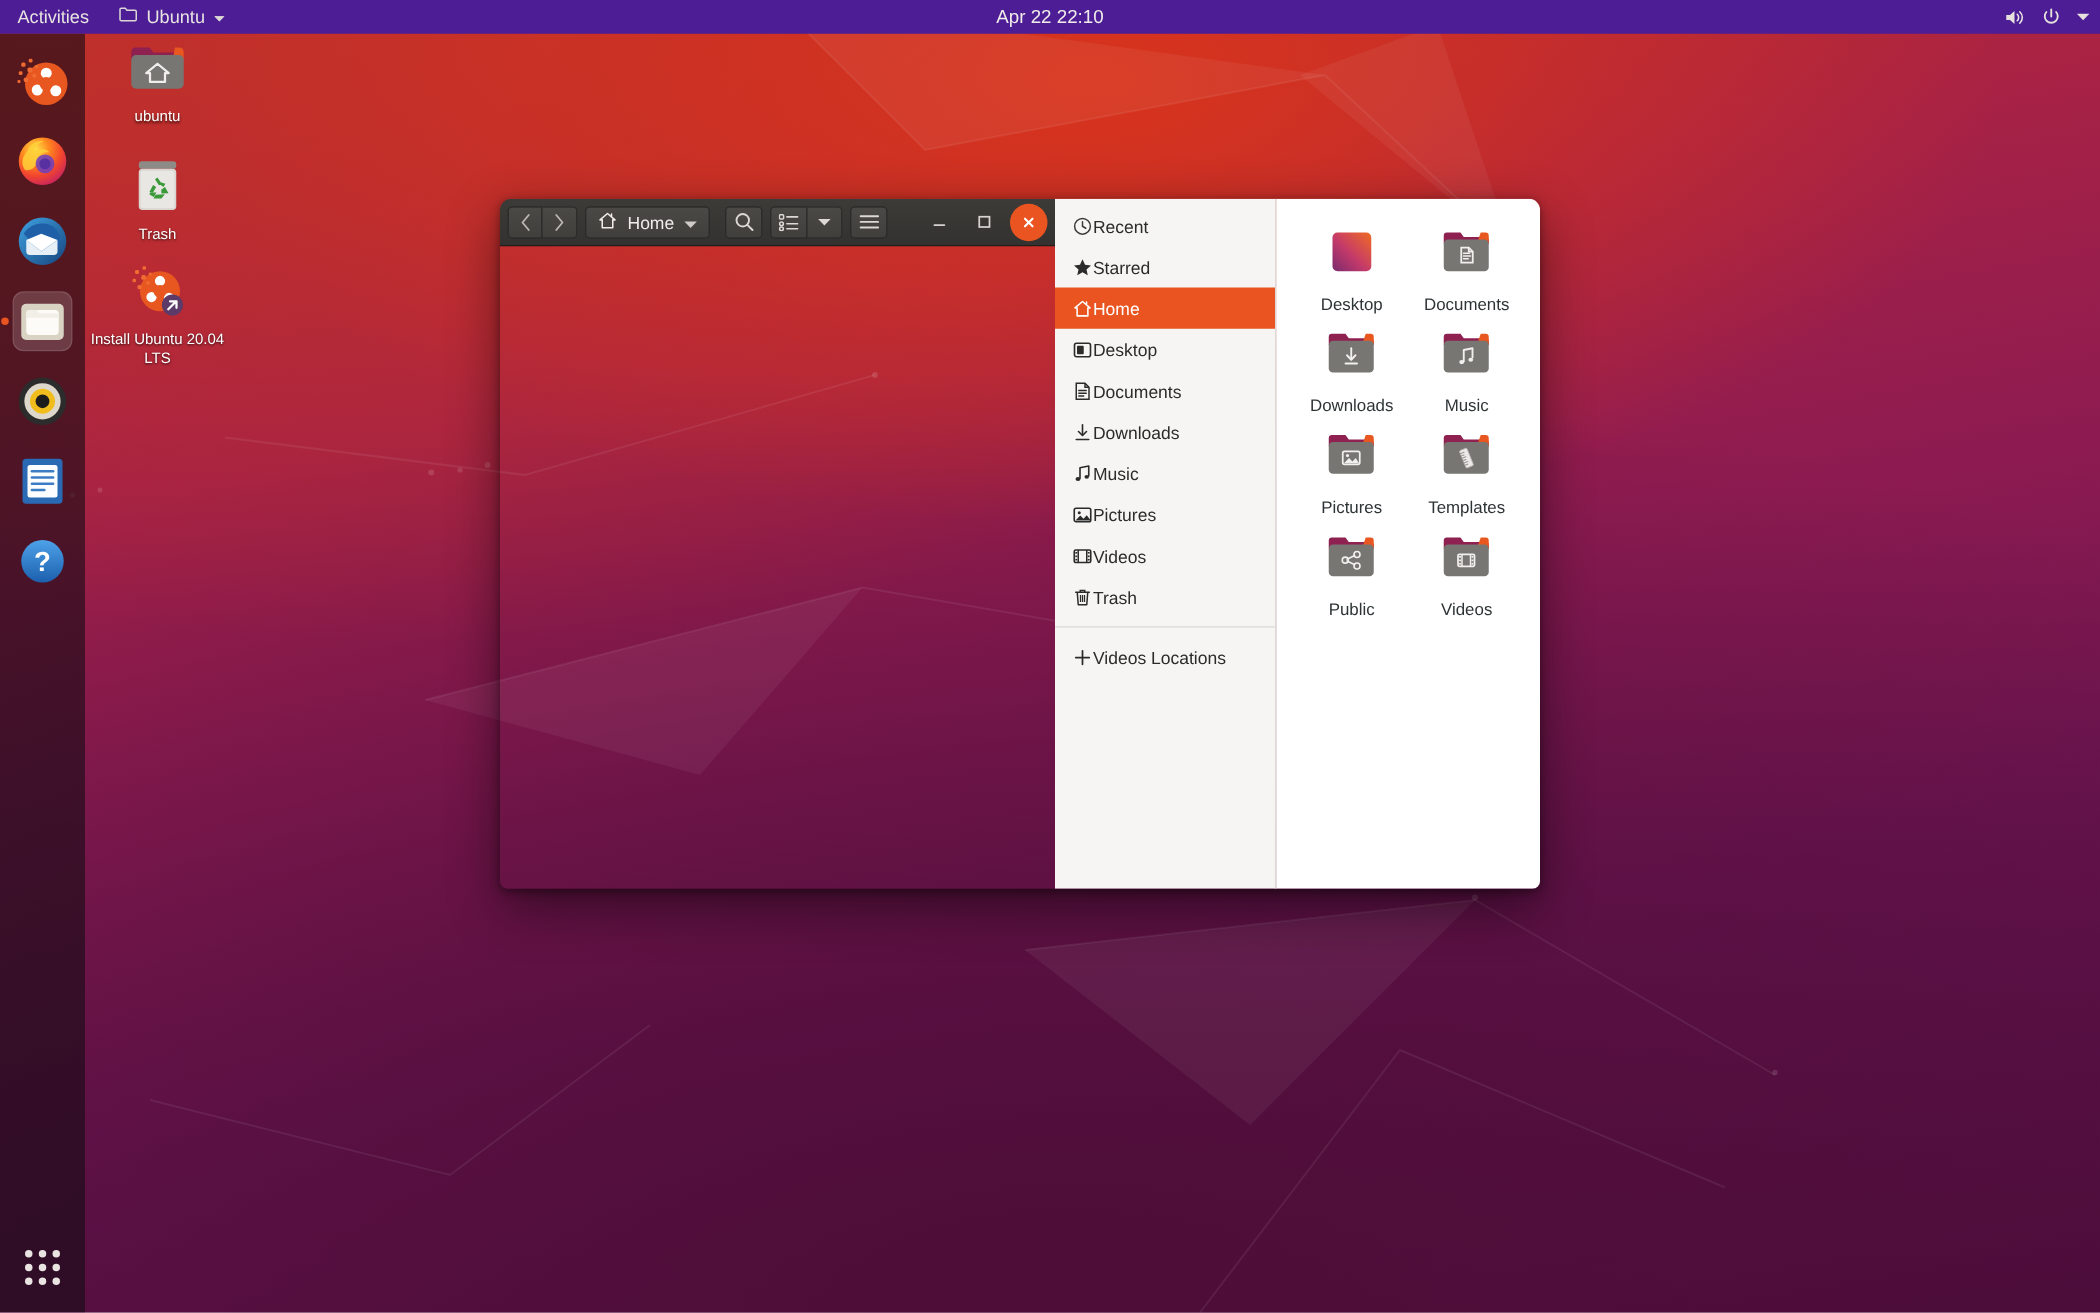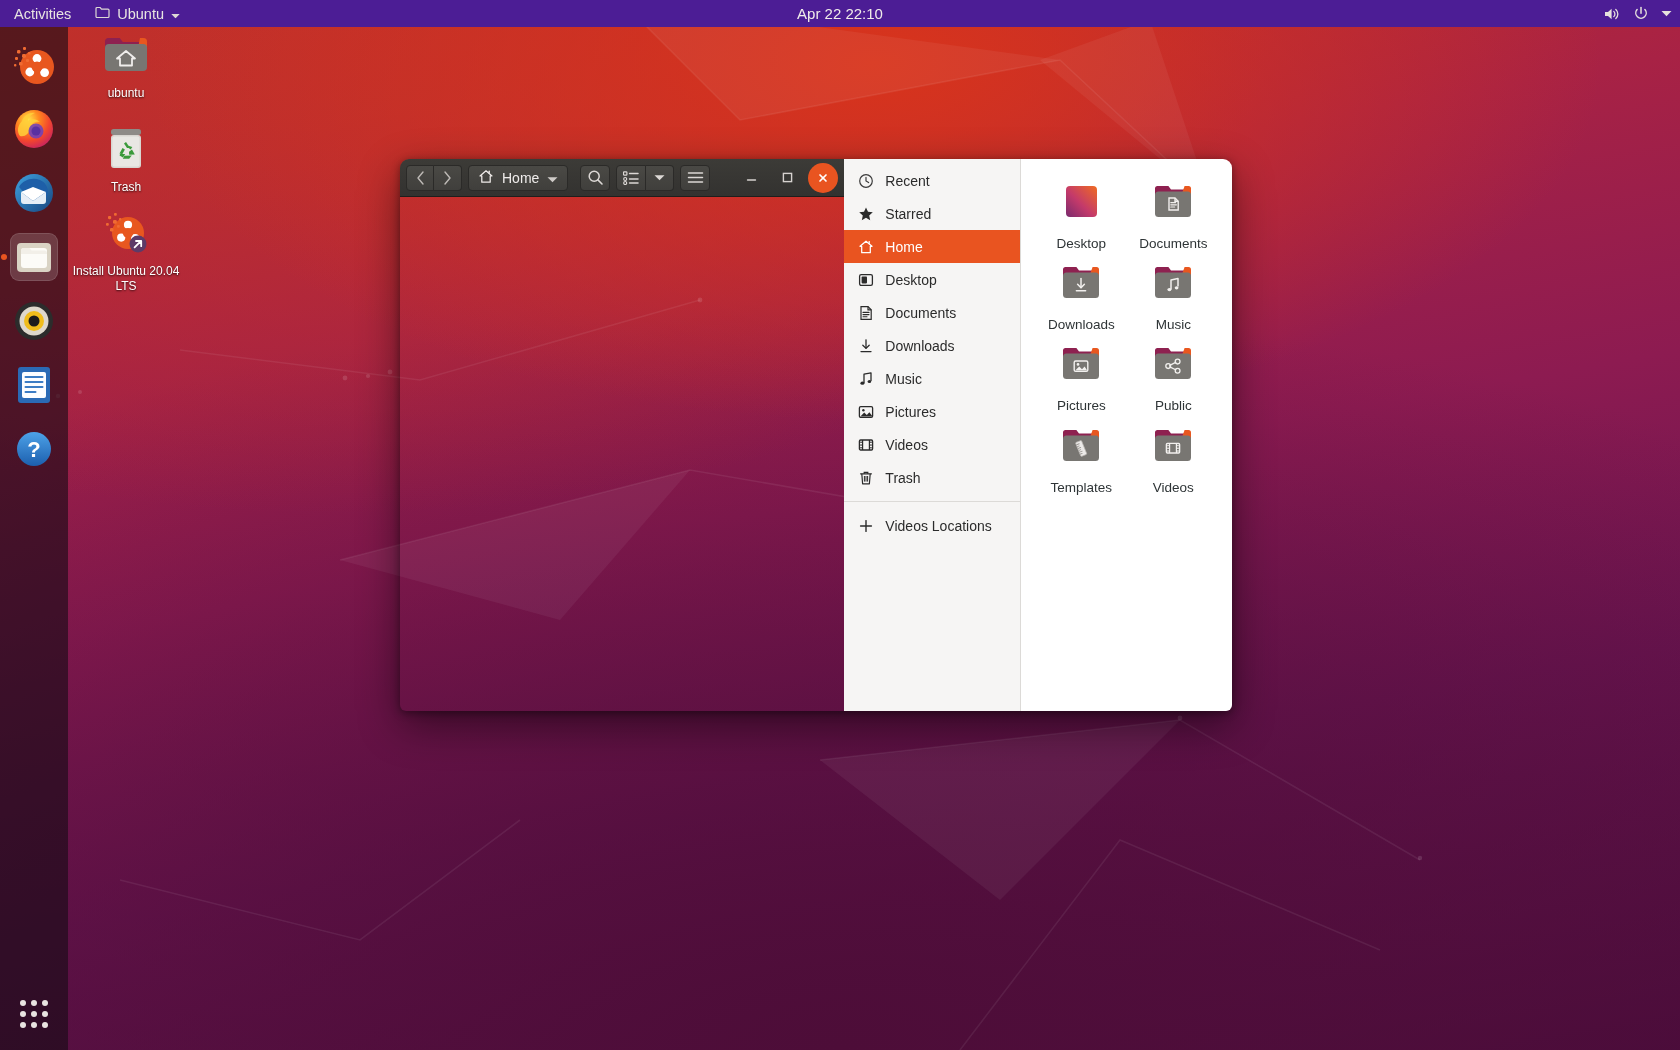--- a/index.html
+++ b/index.html
@@ -110,21 +110,21 @@
   .wc { width:30px; height:30px; border-radius:50%; display:flex; align-items:center; justify-content:center; color:#d6d2cf; }
   .wc.close { background:#e95420; color:#fff; }
   #winbody { flex:1; display:flex; min-height:0; }
 
   #sidebar {
     width:177px; flex:0 0 177px; background:#f6f5f4;
     border-right:1px solid #dcdad7; padding-top:5px;
     font-size:14px; color:#2e3436;
   }
   .sb-item {
-    height:33px; display:flex; align-items:center; gap:11px;
+    height:33px; display:flex; align-items:center; 
     padding:0 13px; color:#2b2b2b;
   }
   .sb-item .ic { width:17px; height:17px; display:flex; align-items:center; justify-content:center; flex:0 0 17px; }
   .sb-item.selected { background:#e95420; color:#fff; }
   .sb-sep { height:1px; background:#dcdad7; margin:7px 0; }
 
   #content { flex:1; background:#fff; padding:12px 6px 0 14px; }
   .grid { display:flex; flex-wrap:wrap; align-content:flex-start; }
   .fitem {
     width:92px; padding-top:6px; text-align:center;
@@ -693,51 +693,51 @@
           </div>
           <span class="name">Pictures</span>
         </div>
 
         <div class="fitem">
           <div class="thumb">
             <svg width="46" height="44" viewBox="0 0 46 44">
               <path d="M5 7.5A2.5 2.5 0 017.5 5h10.9l2.6 3.6H38.5A2.5 2.5 0 0141 11.1V14H5z" fill="#8e2150"></path>
               <path d="M34.6 5h3.9A2.5 2.5 0 0141 7.5V14h-9.6z" fill="#e8571f"></path>
               <rect x="5" y="10.5" width="36" height="25.5" rx="3.5" fill="#787672"></rect>
-              <g stroke="#f2f0ee" stroke-width="1.3" fill="none">
-                <path d="M26.2 19.2l-7 3.4M19.2 23.6l7 3.4"></path>
-                <circle cx="27.6" cy="18.6" r="2.4"></circle>
-                <circle cx="18.2" cy="23.1" r="2.4"></circle>
-                <circle cx="27.6" cy="27.8" r="2.4"></circle>
-              </g>
-            </svg>
-          </div>
-          <span class="name">Public</span>
-        </div>
-
-        <div class="fitem">
-          <div class="thumb">
-            <svg width="46" height="44" viewBox="0 0 46 44">
-              <path d="M5 7.5A2.5 2.5 0 017.5 5h10.9l2.6 3.6H38.5A2.5 2.5 0 0141 11.1V14H5z" fill="#8e2150"></path>
-              <path d="M34.6 5h3.9A2.5 2.5 0 0141 7.5V14h-9.6z" fill="#e8571f"></path>
-              <rect x="5" y="10.5" width="36" height="25.5" rx="3.5" fill="#787672"></rect>
               <g transform="rotate(-22 23 23)">
                 <rect x="19.8" y="16" width="6.4" height="15" rx="1" fill="#eceae8" stroke="#b9b6b2" stroke-width="0.7"></rect>
                 <g stroke="#9b9894" stroke-width="0.9" stroke-linecap="round">
                   <path d="M20.3 18.4h2.6"></path>
                     <path d="M20.3 20.4h1.8"></path>
                     <path d="M20.3 22.4h2.6"></path>
                   <path d="M20.3 24.4h1.8"></path>
                     <path d="M20.3 26.4h2.6"></path>
                     <path d="M20.3 28.4h1.8"></path>
                 </g>
               </g>
             </svg>
           </div>
           <span class="name">Templates</span>
+        </div>
+
+        <div class="fitem">
+          <div class="thumb">
+            <svg width="46" height="44" viewBox="0 0 46 44">
+              <path d="M5 7.5A2.5 2.5 0 017.5 5h10.9l2.6 3.6H38.5A2.5 2.5 0 0141 11.1V14H5z" fill="#8e2150"></path>
+              <path d="M34.6 5h3.9A2.5 2.5 0 0141 7.5V14h-9.6z" fill="#e8571f"></path>
+              <rect x="5" y="10.5" width="36" height="25.5" rx="3.5" fill="#787672"></rect>
+              <g stroke="#f2f0ee" stroke-width="1.3" fill="none">
+                <path d="M26.2 19.2l-7 3.4M19.2 23.6l7 3.4"></path>
+                <circle cx="27.6" cy="18.6" r="2.4"></circle>
+                <circle cx="18.2" cy="23.1" r="2.4"></circle>
+                <circle cx="27.6" cy="27.8" r="2.4"></circle>
+              </g>
+            </svg>
+          </div>
+          <span class="name">Public</span>
         </div>
 
         <div class="fitem">
           <div class="thumb">
             <svg width="46" height="44" viewBox="0 0 46 44">
               <path d="M5 7.5A2.5 2.5 0 017.5 5h10.9l2.6 3.6H38.5A2.5 2.5 0 0141 11.1V14H5z" fill="#8e2150"></path>
               <path d="M34.6 5h3.9A2.5 2.5 0 0141 7.5V14h-9.6z" fill="#e8571f"></path>
               <rect x="5" y="10.5" width="36" height="25.5" rx="3.5" fill="#787672"></rect>
               <rect x="16.4" y="18.4" width="13.2" height="9.6" rx="1" fill="none" stroke="#f2f0ee" stroke-width="1.4"></rect>
               <path d="M19.6 18.4v9.6M26.4 18.4v9.6" stroke="#f2f0ee" stroke-width="1.2"></path>

